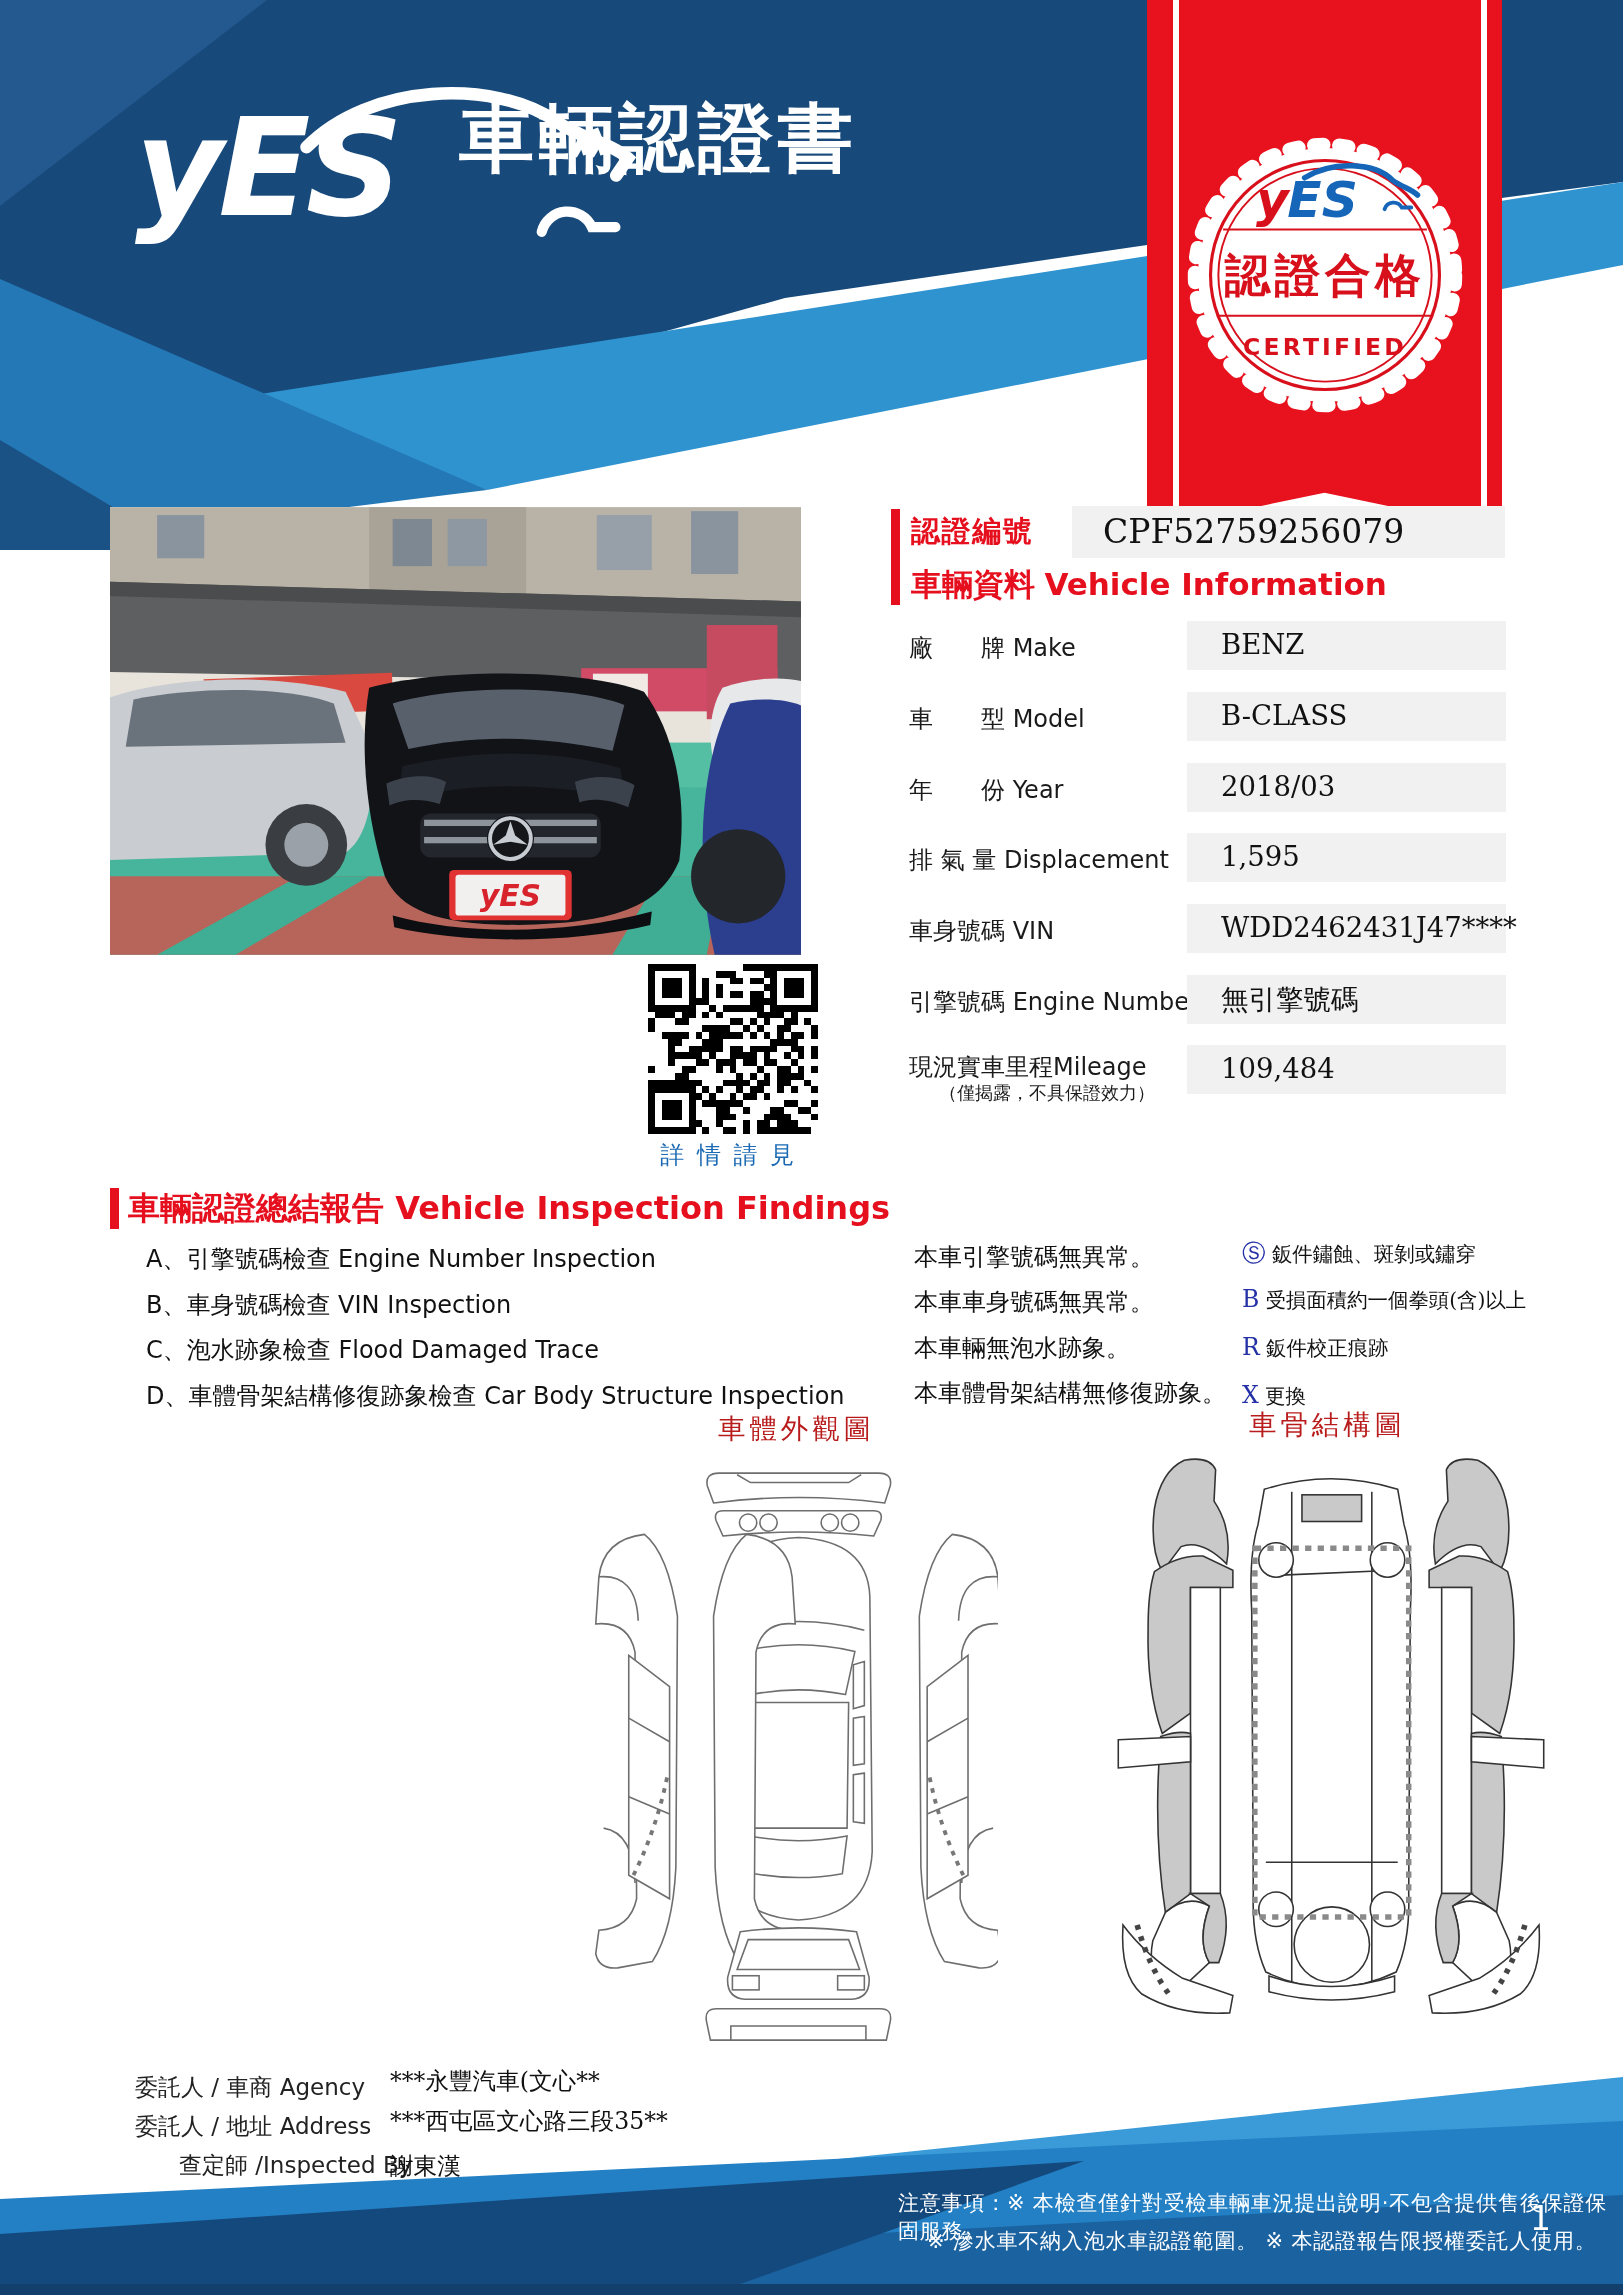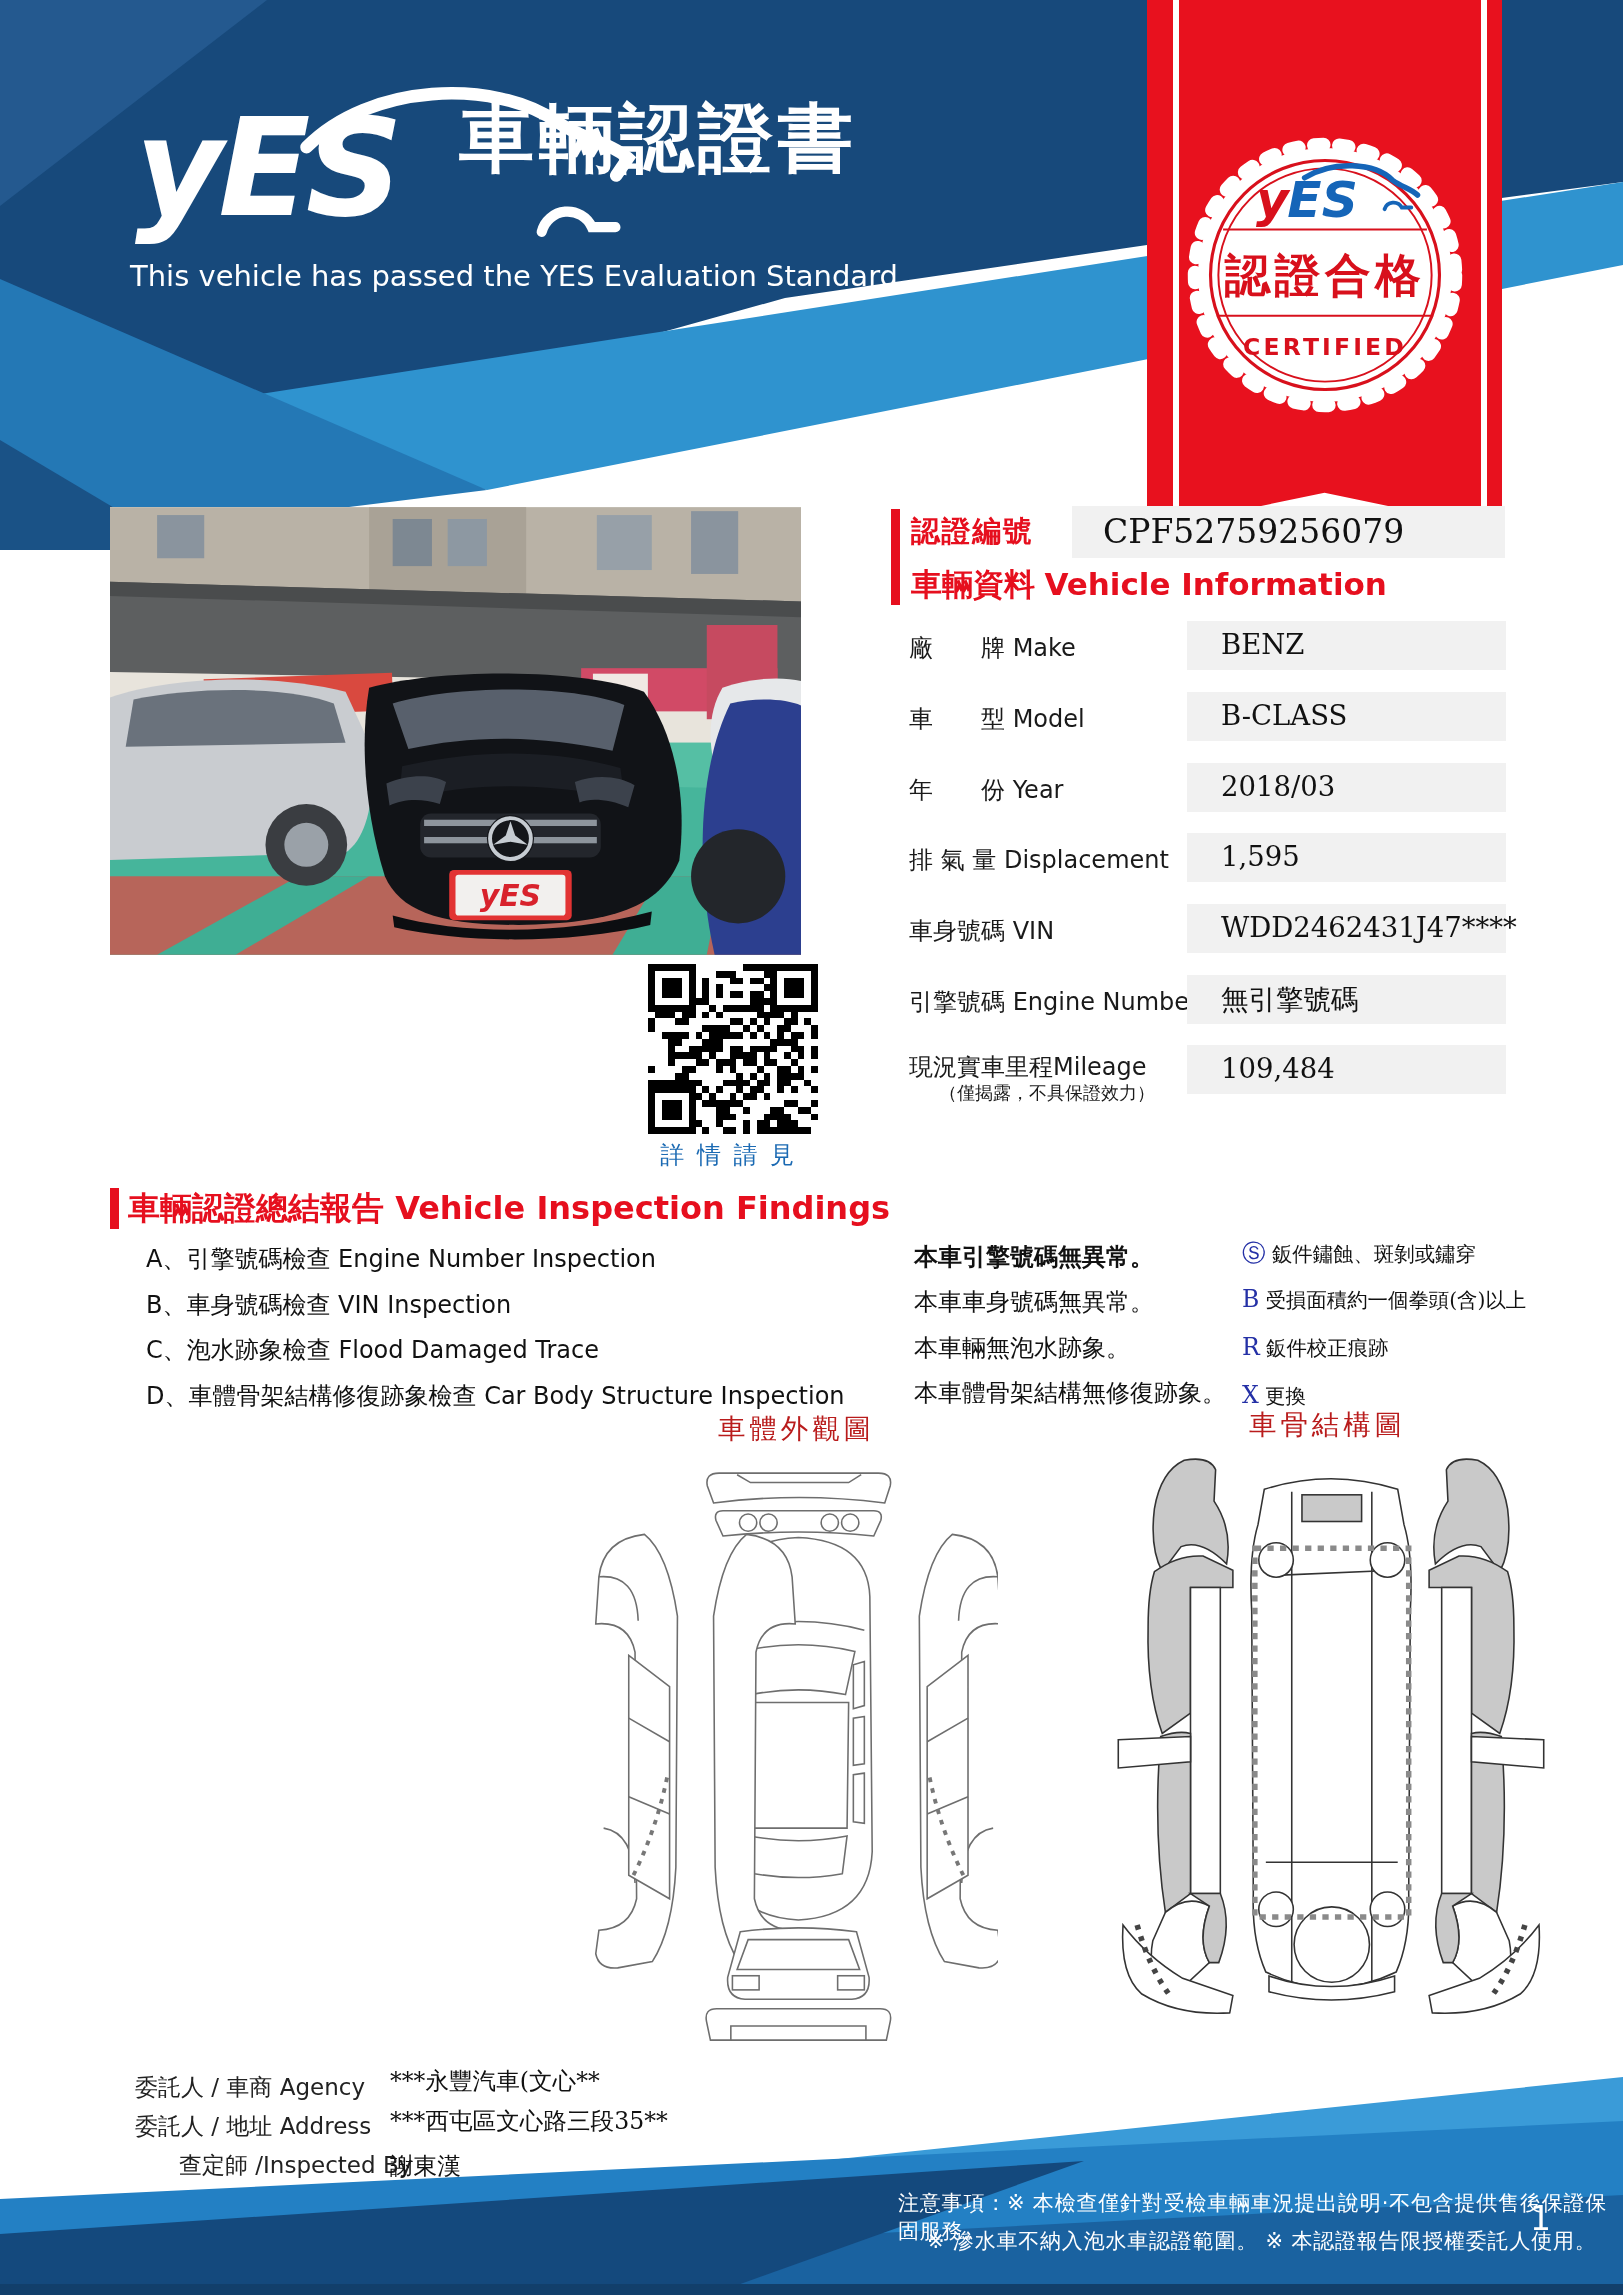--- a/index.html
+++ b/index.html
@@ -91,21 +91,20 @@
   <div class="poly" id="hdr-sky"></div>
   <div class="poly" id="hdr-mid"></div>
   <div class="poly" id="hdr-corner"></div>
 
   <svg class="abs" id="logo-swoosh" width="440" height="196" viewBox="0 0 560 250">
     <path d="M60 110 C 140 28, 300 22, 380 78 C 412 100, 448 104, 470 124 L 455 146" fill="none" stroke="#ffffff" stroke-width="16" stroke-linecap="round"></path>
     <path d="M360 218 a34 34 0 0 1 64 -6 l 30 0" fill="none" stroke="#ffffff" stroke-width="13" stroke-linecap="round"></path>
   </svg>
   <div class="abs" id="logo-text">yES</div>
   <div class="abs" id="hdr-title">車輛認證書</div>
-  <div class="abs" id="hdr-sub-en">This vehicle has passed the YES Evaluation Standard</div>
 
   <div class="abs" id="ribbon">
     <div class="ribbon-stripe" style="left:26px;"></div>
     <div class="ribbon-stripe" style="left:334px;"></div>
   </div>
   <div class="abs" id="seal">
     <svg width="276" height="276" viewBox="0 0 352 352">
       <circle cx="176" cy="176" r="162" fill="#ffffff"></circle>
       <circle cx="176" cy="176" r="166" fill="none" stroke="#ffffff" stroke-width="18" stroke-dasharray="12 20" stroke-linecap="round"></circle>
       <circle cx="176" cy="176" r="146" fill="none" stroke="#D8101C" stroke-width="4"></circle>
@@ -852,21 +851,21 @@
   <div class="abs" id="find-title">
     <span>車輛認證總結報告</span>
     <span>Vehicle Inspection Findings</span>
   </div>
 
   <div class="find-item" style="top:1243px;"><span>A、引擎號碼檢查</span> <span>Engine Number Inspection</span></div>
   <div class="find-item" style="top:1289px;"><span>B、車身號碼檢查</span> <span>VIN Inspection</span></div>
   <div class="find-item" style="top:1334px;"><span>C、泡水跡象檢查</span> <span>Flood Damaged Trace</span></div>
   <div class="find-item" style="top:1380px;"><span>D、車體骨架結構修復跡象檢查</span> <span>Car Body Structure Inspection</span></div>
 
-  <div class="find-res" style="top:1241px;font-weight:bold;">本車引擎號碼無異常。</div>
+  <div class="find-res" style="top:1241px;">本車引擎號碼無異常。</div>
   <div class="find-res" style="top:1286px;">本車車身號碼無異常。</div>
   <div class="find-res" style="top:1332px;">本車輛無泡水跡象。</div>
   <div class="find-res" style="top:1377px;">本車體骨架結構無修復跡象。</div>
 
   <div class="legend-line" style="top:1237px;"><span class="sym">Ⓢ</span><span>鈑件鏽蝕、斑剝或鏽穿</span></div>
   <div class="legend-line" style="top:1285px;"><span class="sym">B</span><span>受損面積約一個拳頭(含)以上</span></div>
   <div class="legend-line" style="top:1333px;"><span class="sym">R</span><span>鈑件校正痕跡</span></div>
   <div class="legend-line" style="top:1381px;"><span class="sym">X</span><span>更換</span></div>
 
   <div class="diag-title" style="left:675px;top:1411px;width:243px;text-align:center;">車體外觀圖</div>

